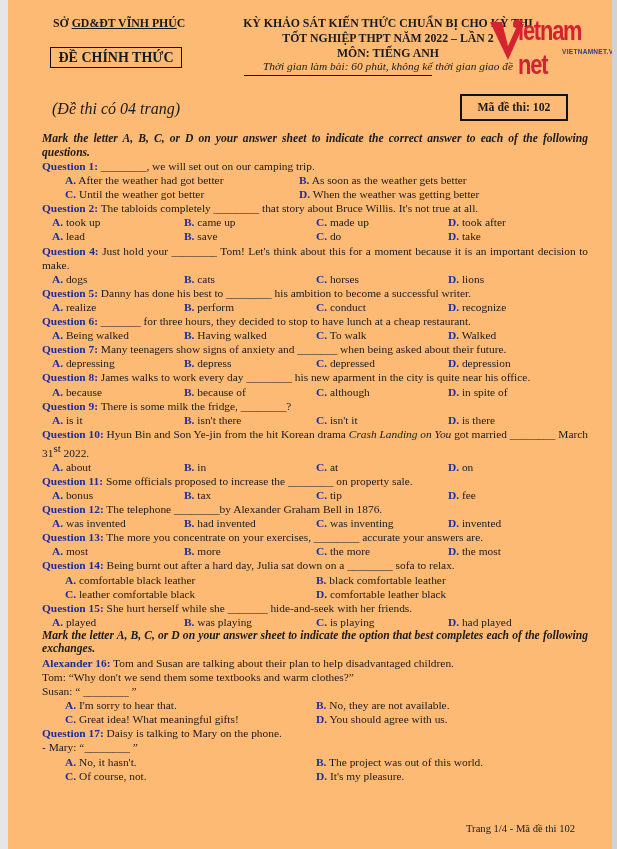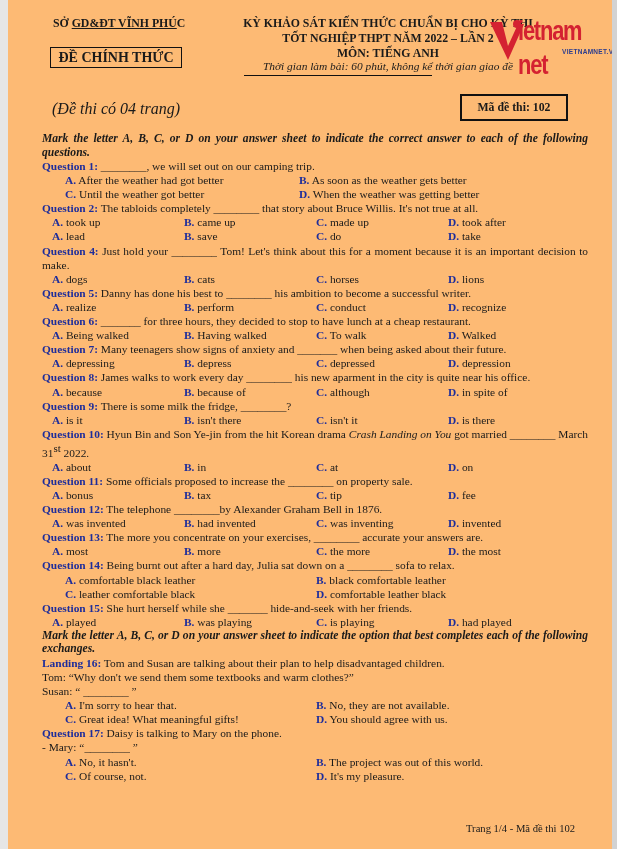--- a/index.html
+++ b/index.html
@@ -190,21 +190,21 @@
     <div class="q"><span class="qlabel">Question 15:</span><span> She hurt herself while she _______ hide-and-seek with her friends.</span></div>
     <div class="opt-row">
       <span class="opt o4-0"><span class="olabel">A.</span><span> played</span></span>
       <span class="opt o4-1"><span class="olabel">B.</span><span> was playing</span></span>
       <span class="opt o4-2"><span class="olabel">C.</span><span> is playing</span></span>
       <span class="opt o4-3"><span class="olabel">D.</span><span> had played</span></span>
     </div>
 
     <div class="instr">Mark the letter A, B, C, or D on your answer sheet to indicate the option that best completes each of the following exchanges.</div>
 
-    <div class="q"><span class="qlabel">Landing 16:</span><span> Tom and Susan are talking about their plan to help disadvantaged children.</span></div>
+    <div class="q"><span class="qlabel">Alexander 16:</span><span> Tom and Susan are talking about their plan to help disadvantaged children.</span></div>
     <div class="plain">Tom: “Why don't we send them some textbooks and warm clothes?”</div>
     <div class="plain">Susan: “ ________ ”</div>
     <div class="opt-row">
       <span class="opt o2-0"><span class="olabel">A.</span><span> I'm sorry to hear that.</span></span>
       <span class="opt o2b-1"><span class="olabel">B.</span><span> No, they are not available.</span></span>
     </div>
     <div class="opt-row">
       <span class="opt o2-0"><span class="olabel">C.</span><span> Great idea! What meaningful gifts!</span></span>
       <span class="opt o2b-1"><span class="olabel">D.</span><span> You should agree with us.</span></span>
     </div>

